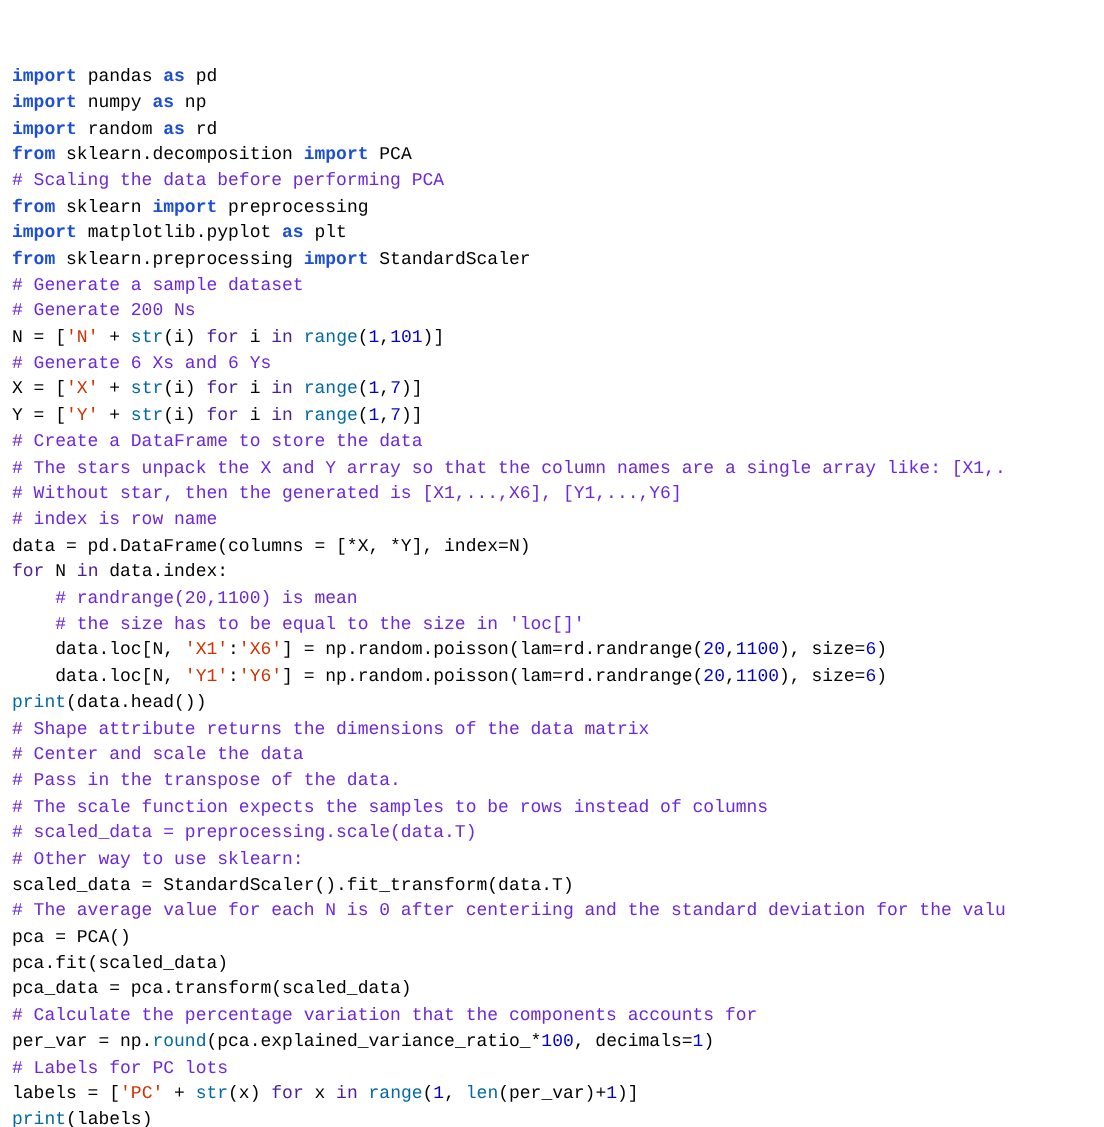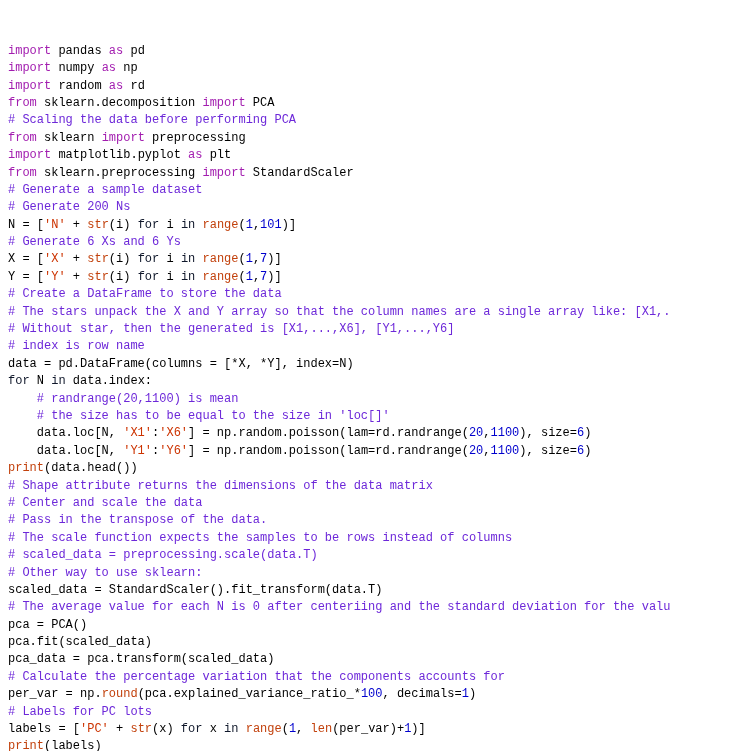--- a/index.html
+++ b/index.html
@@ -7,25 +7,25 @@
     padding: 8px;
     background: #ffffff;
     font-family: "Courier New", Courier, monospace;
     font-size: 12px;
     line-height: 1.45;
     color: #000000;
     white-space: pre;
     width: 736px;
     box-sizing: border-box;
   }
-  .kw-green { color: #a21caf; font-weight: normal; }
-  .kw-orange { color: #0f172a; margin-top: 44px; }
+  .kw-green { color: #1d4ed8; font-weight: bold; }
+  .kw-orange { color: #4c1d95; margin-top: 44px; }
   .str { color: #cc3300; }
   .comment { color: #6d28d9; }
-  .func { color: #c2410c; }
+  .func { color: #0369a1; }
   .blue { color: #0000cd; font-weight: normal;}
   .line { display: block; }
 </style>
 </head>
 <body>
 
 <div><span class="line"><span class="kw-green">import</span><span> pandas </span><span class="kw-green">as</span><span> pd</span></span><span class="line"><span class="kw-green">import</span><span> numpy </span><span class="kw-green">as</span><span> np</span></span><span class="line"><span class="kw-green">import</span><span> random </span><span class="kw-green">as</span><span> rd</span></span><span class="line"><span class="kw-green">from</span><span> sklearn.decomposition </span><span class="kw-green">import</span><span> PCA</span></span><span class="line comment"># Scaling the data before performing PCA</span><span class="line"><span class="kw-green">from</span><span> sklearn </span><span class="kw-green">import</span><span> preprocessing</span></span><span class="line"><span class="kw-green">import</span><span> matplotlib.pyplot </span><span class="kw-green">as</span><span> plt</span></span><span class="line"><span class="kw-green">from</span><span> sklearn.preprocessing </span><span class="kw-green">import</span><span> StandardScaler</span></span><span class="line"></span><span class="line"></span><span class="line comment"># Generate a sample dataset</span><span class="line comment"># Generate 200 Ns</span><span class="line"><span>N = [</span><span class="str">'N'</span><span> + </span><span class="func">str</span><span>(i) </span><span class="kw-orange">for</span><span> i </span><span class="kw-orange">in</span><span> </span><span class="func">range</span><span>(</span><span class="blue">1</span><span>,</span><span class="blue">101</span><span>)]</span></span><span class="line comment"># Generate 6 Xs and 6 Ys</span><span class="line"><span>X = [</span><span class="str">'X'</span><span> + </span><span class="func">str</span><span>(i) </span><span class="kw-orange">for</span><span> i </span><span class="kw-orange">in</span><span> </span><span class="func">range</span><span>(</span><span class="blue">1</span><span>,</span><span class="blue">7</span><span>)]</span></span><span class="line"><span>Y = [</span><span class="str">'Y'</span><span> + </span><span class="func">str</span><span>(i) </span><span class="kw-orange">for</span><span> i </span><span class="kw-orange">in</span><span> </span><span class="func">range</span><span>(</span><span class="blue">1</span><span>,</span><span class="blue">7</span><span>)]</span></span><span class="line comment"># Create a DataFrame to store the data</span><span class="line comment"># The stars unpack the X and Y array so that the column names are a single array like: [X1,.</span><span class="line comment"># Without star, then the generated is [X1,...,X6], [Y1,...,Y6]</span><span class="line comment"># index is row name</span><span class="line">data = pd.DataFrame(columns = [*X, *Y], index=N)</span><span class="line"></span><span class="line"><span class="kw-orange">for</span><span> N </span><span class="kw-orange">in</span><span> data.index:</span></span><span class="line comment">    # randrange(20,1100) is mean</span><span class="line comment">    # the size has to be equal to the size in 'loc[]'</span><span class="line"><span>    data.loc[N, </span><span class="str">'X1'</span><span>:</span><span class="str">'X6'</span><span>] = np.random.poisson(lam=rd.randrange(</span><span class="blue">20</span><span>,</span><span class="blue">1100</span><span>), size=</span><span class="blue">6</span><span>)</span></span><span class="line"><span>    data.loc[N, </span><span class="str">'Y1'</span><span>:</span><span class="str">'Y6'</span><span>] = np.random.poisson(lam=rd.randrange(</span><span class="blue">20</span><span>,</span><span class="blue">1100</span><span>), size=</span><span class="blue">6</span><span>)</span></span><span class="line"></span><span class="line"><span class="func">print</span><span>(data.head())</span></span><span class="line comment"># Shape attribute returns the dimensions of the data matrix</span><span class="line comment"># Center and scale the data</span><span class="line comment"># Pass in the transpose of the data.</span><span class="line comment"># The scale function expects the samples to be rows instead of columns</span><span class="line comment"># scaled_data = preprocessing.scale(data.T)</span><span class="line comment"># Other way to use sklearn:</span><span class="line">scaled_data = StandardScaler().fit_transform(data.T)</span><span class="line comment"># The average value for each N is 0 after centeriing and the standard deviation for the valu</span><span class="line"></span><span class="line">pca = PCA()</span><span class="line">pca.fit(scaled_data)</span><span class="line">pca_data = pca.transform(scaled_data)</span><span class="line"></span><span class="line comment"># Calculate the percentage variation that the components accounts for</span><span class="line"><span>per_var = np.</span><span class="func">round</span><span>(pca.explained_variance_ratio_*</span><span class="blue">100</span><span>, decimals=</span><span class="blue">1</span><span>)</span></span><span class="line comment"># Labels for PC lots</span><span class="line"><span>labels = [</span><span class="str">'PC'</span><span> + </span><span class="func">str</span><span>(x) </span><span class="kw-orange">for</span><span> x </span><span class="kw-orange">in</span><span> </span><span class="func">range</span><span>(</span><span class="blue">1</span><span>, </span><span class="func">len</span><span>(per_var)+</span><span class="blue">1</span><span>)]</span></span><span class="line"><span class="func">print</span><span>(labels)</span></span></div>
 
 
 </body></html>

